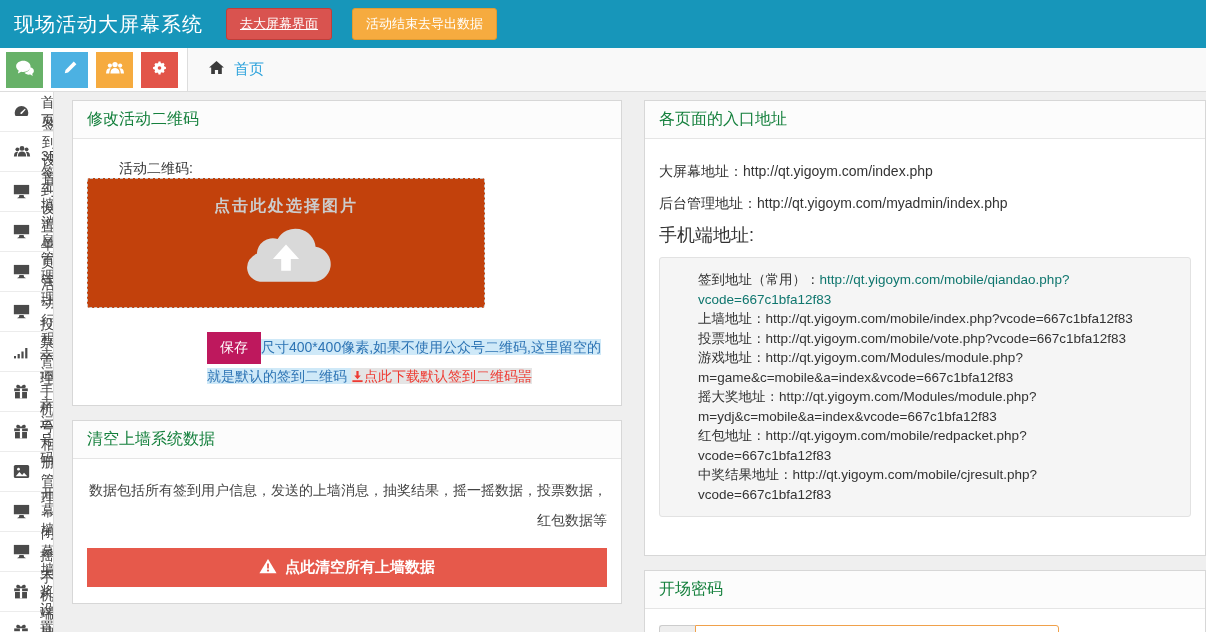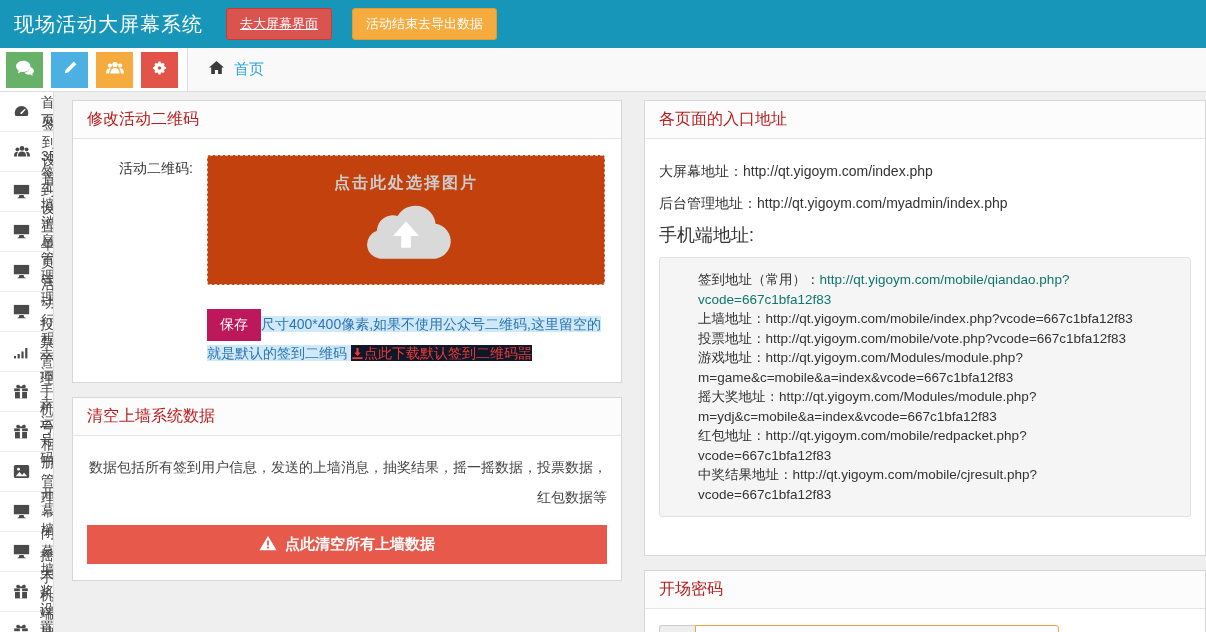--- a/index.html
+++ b/index.html
@@ -31,32 +31,32 @@
   .side-item { height: 40px; display: flex; align-items: center; padding: 0 12px 0 13px; border-bottom: 1px solid #ececec; cursor: pointer; background: #fff; }
   .side-ico { width: 18px; display: flex; justify-content: center; margin-right: 11px; }
   .side-ico svg { fill: #4a4a4a; }
   .side-label { font-size: 14px; color: #444; }
 
   .content { flex: 1; padding: 8px 0 0 18px; display: flex; align-items: flex-start; gap: 22px; }
   .col-left { width: 550px; flex: none; }
   .col-right { width: 562px; flex: none; }
 
   .panel { background: #fff; border: 1px solid #d7d7d7; margin-bottom: 14px; }
-  .panel-head { padding: 8px 14px; font-size: 16px; color: #b91c1c; border-bottom: 1px solid #e5e5e5; background: #fcfcfc; }
+  .panel-head { padding: 8px 14px; font-size: 16px; color: #15803d; border-bottom: 1px solid #e5e5e5; background: #fcfcfc; }
   .panel-body { padding: 16px 14px; }
 
   
-  .form-row { display: flex; }
+  .form-row { display: flex; flex-direction: column; }
   .form-label { width: 120px; text-align: right; padding-right: 14px; color: #333; font-size: 14px; padding-top: 5px; }
   .upload-box { width: 398px; height: 130px; border: 1px dashed #c9c9c9; border-radius: 3px; text-align: center; cursor: pointer; background: #c2410c; }
   .upload-text { margin-top: 17px; color: #ccc; font-size: 16px; font-weight: bold; letter-spacing: 2px; }
   .save-row { margin-left: 120px; margin-top: 24px; width: 404px; font-size: 14px; line-height: 25px; }
   .save-btn { display: inline-block; background: #be185d; color: #fff; border: 0; padding: 7px 13px; font-size: 14px; cursor: pointer; vertical-align: middle; }
   .hintwrap { background: #cfe9f8; color: #2d74b4; }
-  .dl-link { color: #ee3b33; background: #0f172a; cursor: pointer; text-decoration: none; }
+  .dl-link { color: #ee3b33; background: #e5e5e5; cursor: pointer; text-decoration: none; }
   .dl-link svg { vertical-align: -2px; }
 
   
   .desc { font-size: 14px; color: #444; line-height: 30px; text-align: right; }
   .danger-btn { width: 100%; margin-top: 13px; background: #e6594b; border: 0; color: #fff; font-size: 15px; font-weight: bold;
     padding: 10px 0; display: flex; align-items: center; justify-content: center; gap: 8px; cursor: pointer; }
 
   
   .addr-line { font-size: 14px; color: #333; margin-top: 8px; }
   .addr-line + .addr-line { margin-top: 14px; }

